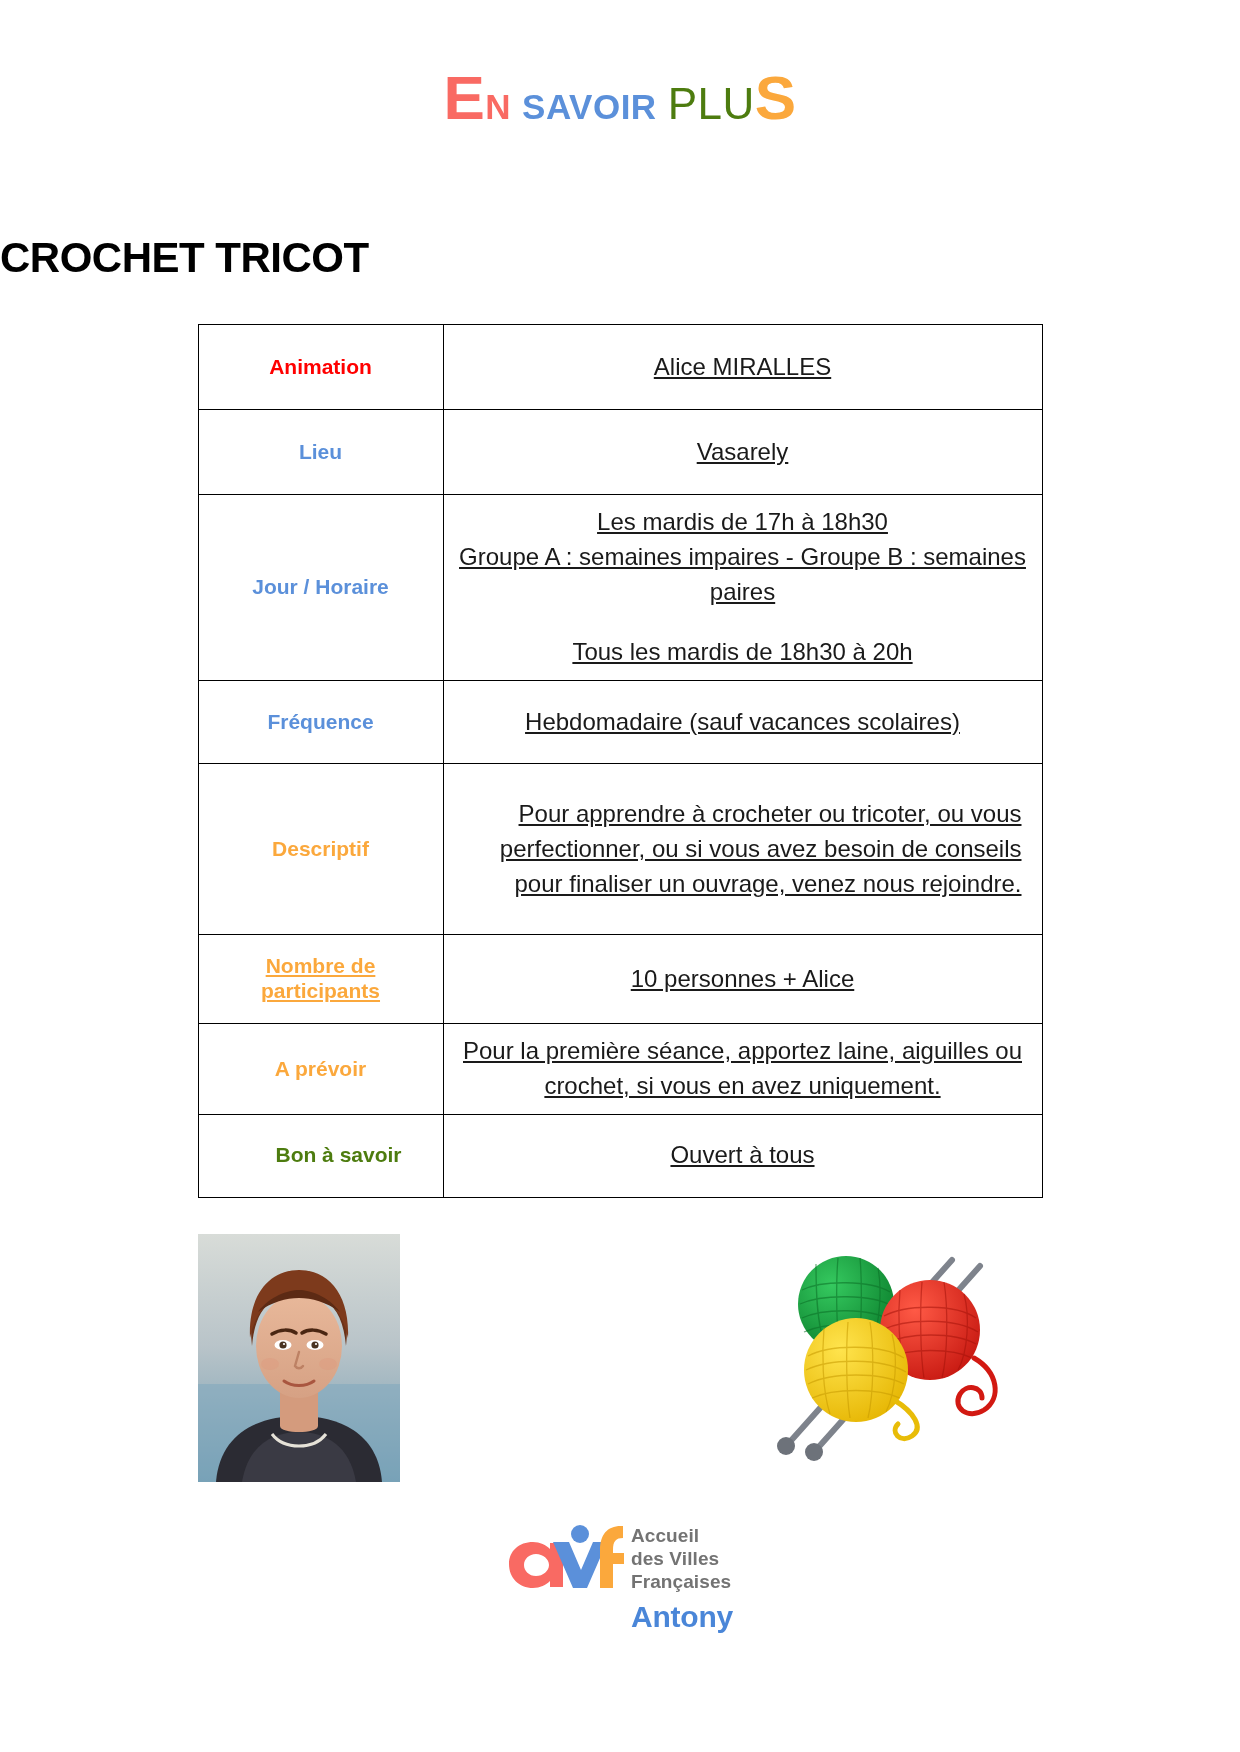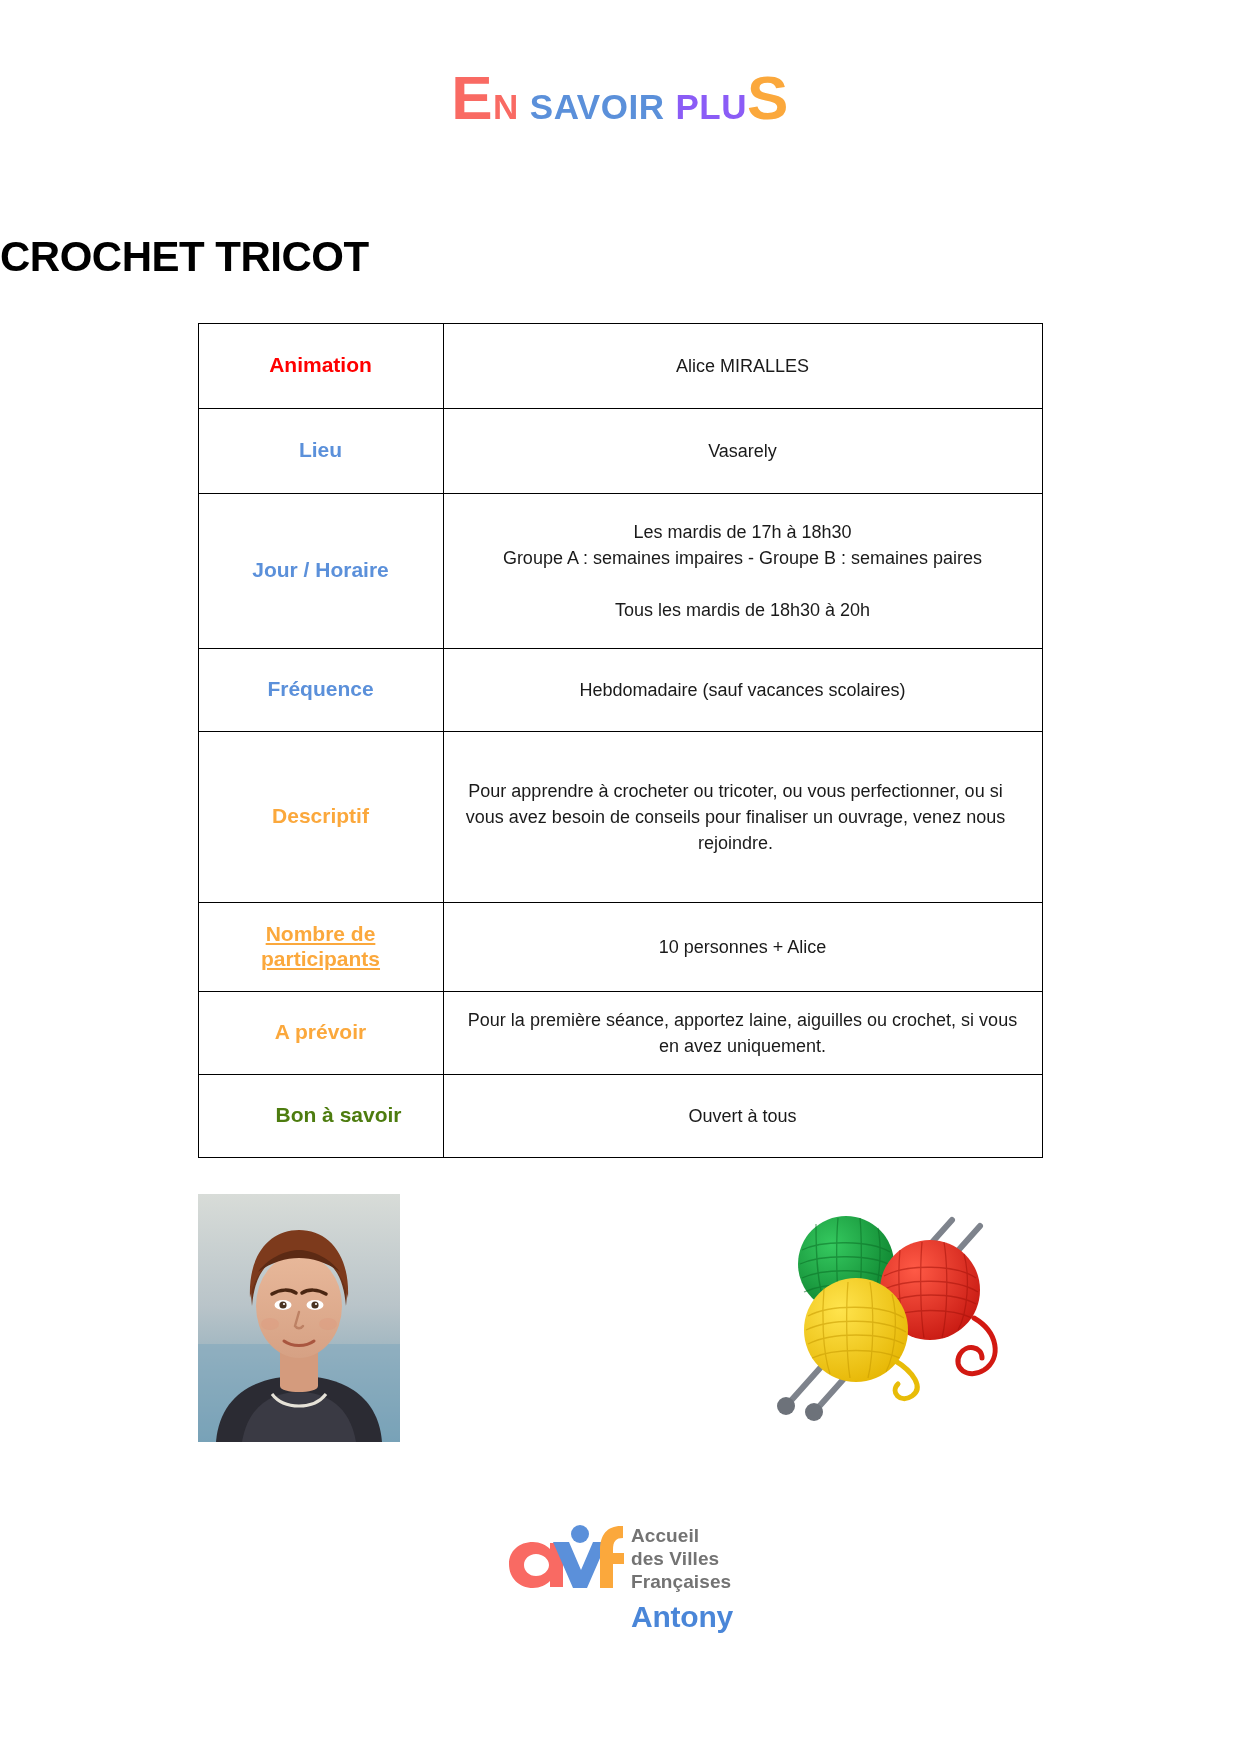--- a/index.html
+++ b/index.html
@@ -43,23 +43,23 @@
     font-weight: bold;
     margin-right: 11px;
   }
   .esp-savoir {
     font-size: 35px;
     color: #5b90da;
     font-weight: bold;
     margin-right: 11px;
   }
   .esp-plu {
-    font-size: 35px;
-    color: #8b5cf6;
-    font-weight: bold;
+    font-size: 44px;
+    color: #4d7c0f;
+    font-weight: normal;
   }
   .esp-s {
     font-size: 62px;
     color: #fba83c;
     font-weight: bold;
     line-height: 0.85;
   }
 
   
   .page-title {
@@ -87,26 +87,27 @@
   }
   td.label-cell {
     width: 220px;
     text-align: center;
     font-weight: bold;
     font-size: 21px;
     line-height: 1.18;
   }
   td.value-cell {
     text-align: center;
-    font-size: 18px;
+    font-size: 24px;
     line-height: 1.45;
     font-weight: normal;
+    text-decoration: underline;
   }
   td.value-cell.left {
-    text-align: center;
+    text-align: right;
     padding-left: 6px;
     padding-right: 20px;
   }
   .val-line { display: block; }
   .val-gap { display: block; height: 26px; }
 
   
   .r-animation td { height: 64px; }
   .r-lieu td { height: 64px; }
   .r-horaire td { height: 134px; }

